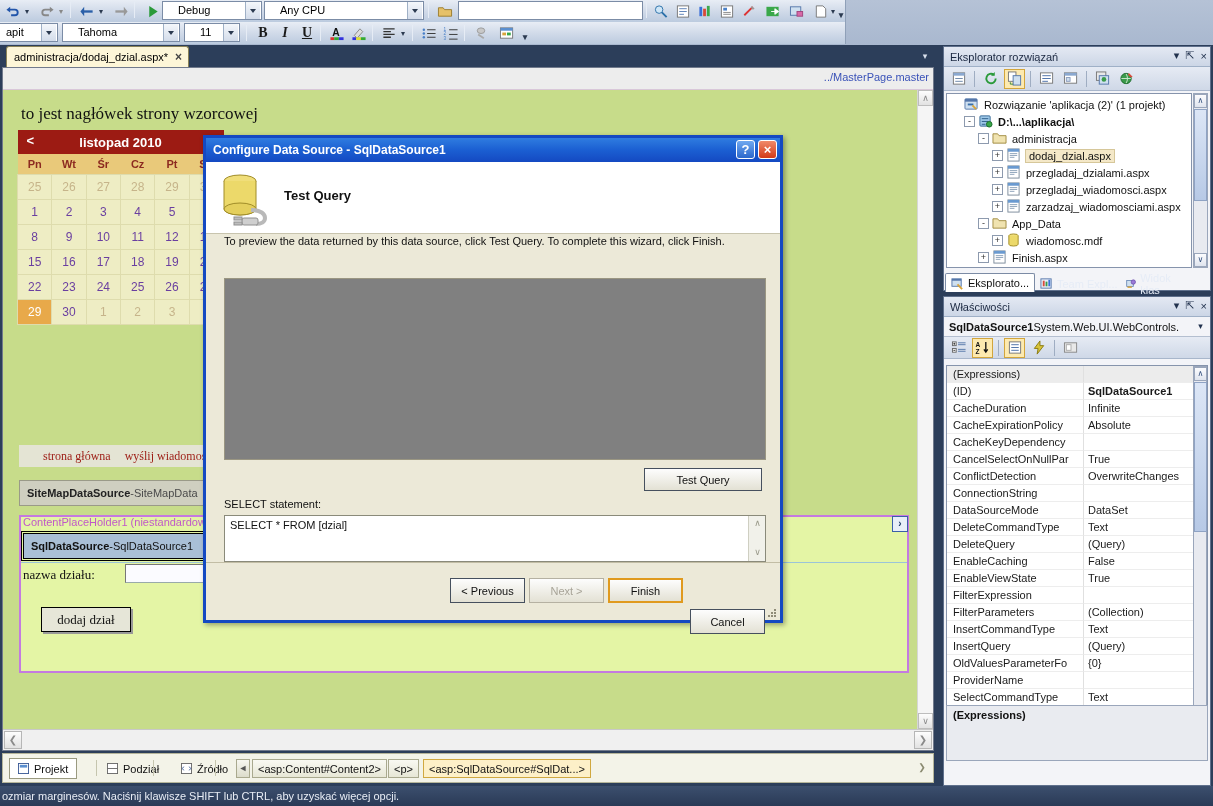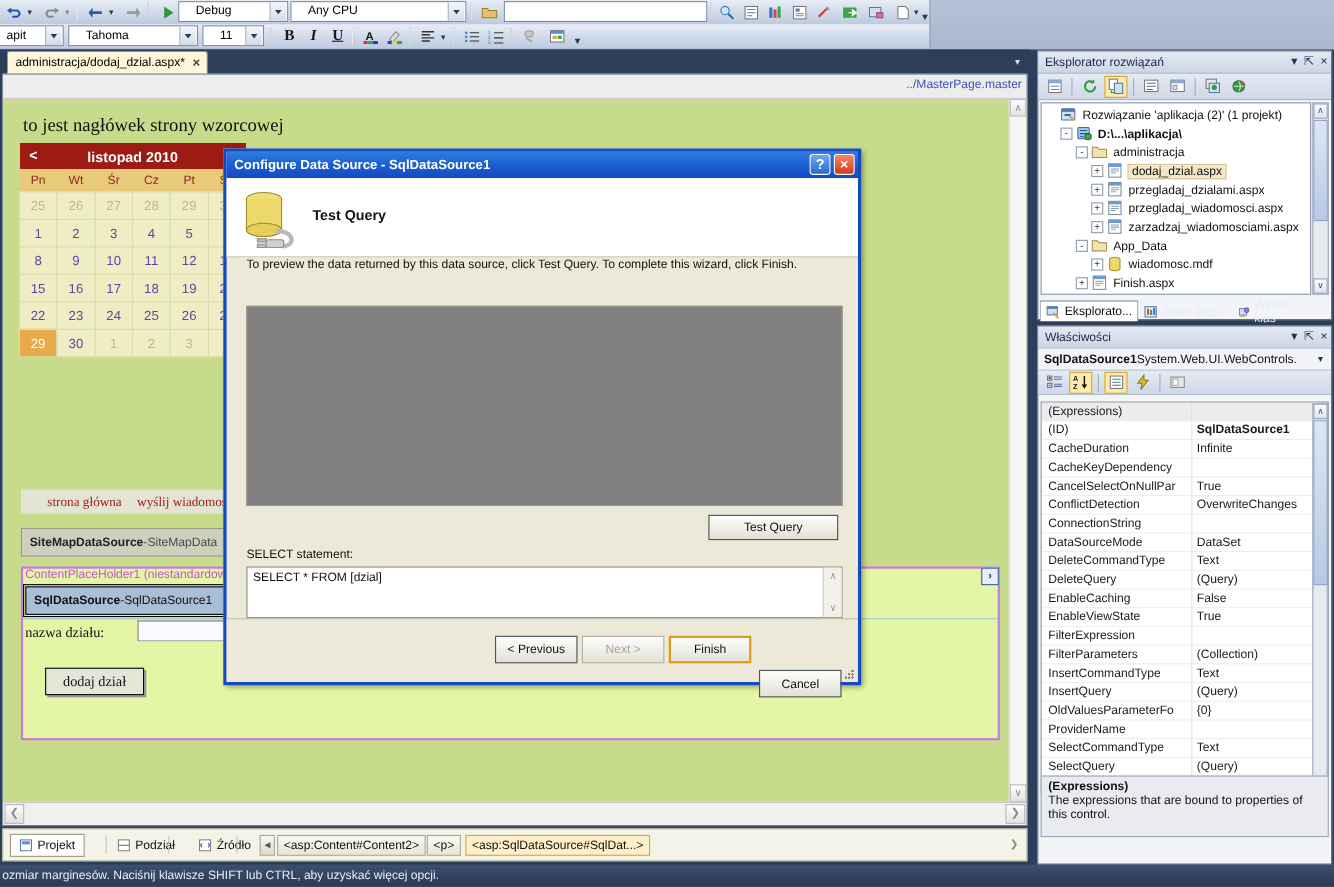--- a/index.html
+++ b/index.html
@@ -106,21 +106,21 @@
     border-collapse: collapse; font-family: "Liberation Sans", sans-serif;
   }
   .cal .cal-title {
     background: #9c1b13; color: #fff; font-weight: bold; font-size: 13px;
     height: 24px; text-align: center; position: relative;
   }
   .cal .cal-title .prev {
     position: absolute; left: 9px; top: 3px; font-weight: bold; color:#fff; font-size: 13px;
   }
   .cal th.dow {
-    background: #e9c97a; color: #8c2a20; font-weight: normal; font-size: 11px;
+    background: #e9c97a; color: #8c2a20; font-weight: bold; font-size: 11px;
     height: 20px; width: 34.5px; text-align: center;
   }
   .cal td.day {
     background: #eeedc4; color: #6a3fa0; font-size: 12px;
     height: 25px; text-align: center;
     border: 1px solid #dedcad;
   }
   .cal td.day.other { color: #c6b48a; }
   .cal td.day.today { background: #e8a94a; color: #fff; }
 
@@ -1044,20 +1044,24 @@
         </div>
         <div class="prow">
           <div class="pname">(ID)</div>
           <div class="pval"><b>SqlDataSource1</b></div>
         </div>
         <div class="prow">
           <div class="pname">CacheDuration</div>
           <div class="pval">Infinite</div>
         </div>
         <div class="prow">
+          <div class="pname">CacheExpirationPolicy</div>
+          <div class="pval">Absolute</div>
+        </div>
+        <div class="prow">
           <div class="pname">CacheKeyDependency</div>
           <div class="pval"></div>
         </div>
         <div class="prow">
           <div class="pname">CancelSelectOnNullPar</div>
           <div class="pval">True</div>
         </div>
         <div class="prow">
           <div class="pname">ConflictDetection</div>
           <div class="pval">OverwriteChanges</div>
@@ -1120,21 +1124,20 @@
         </div>
       </div>
     <div class="prop-vscroll">
       <div class="tvs-btn" style="top:0;">∧</div>
       <div class="tvs-thumb" style="top:15px;height:150px;"></div>
       <div class="tvs-btn" style="bottom:0;">∨</div>
     </div>
 
     <div class="prop-desc">
       <div class="t">(Expressions)</div>
-      <div>The expressions that are bound to properties of this control.</div>
     </div>
   </div>
 
   <div class="modal">
     <div class="modal-title">
       <span>Configure Data Source - SqlDataSource1</span>
       <span class="tbtns">
         <span class="mtb help">?</span>
         <span class="mtb close">×</span>
       </span>

